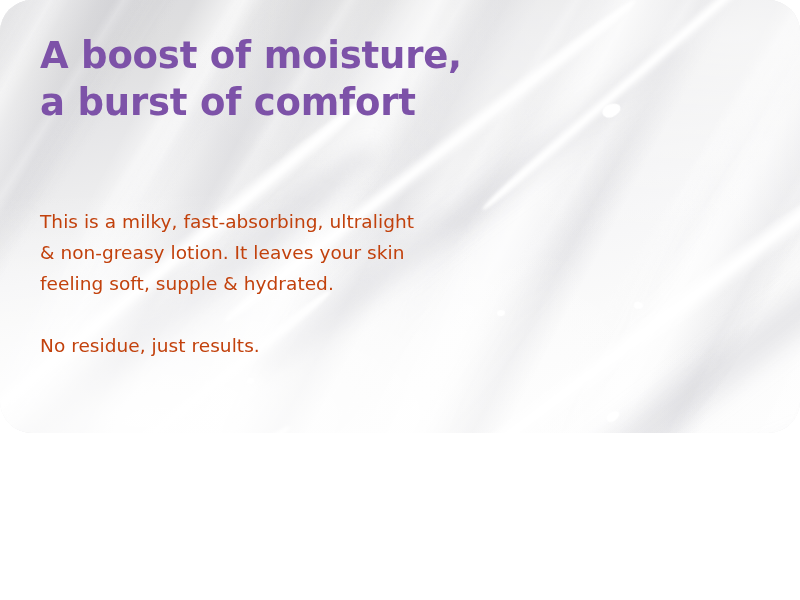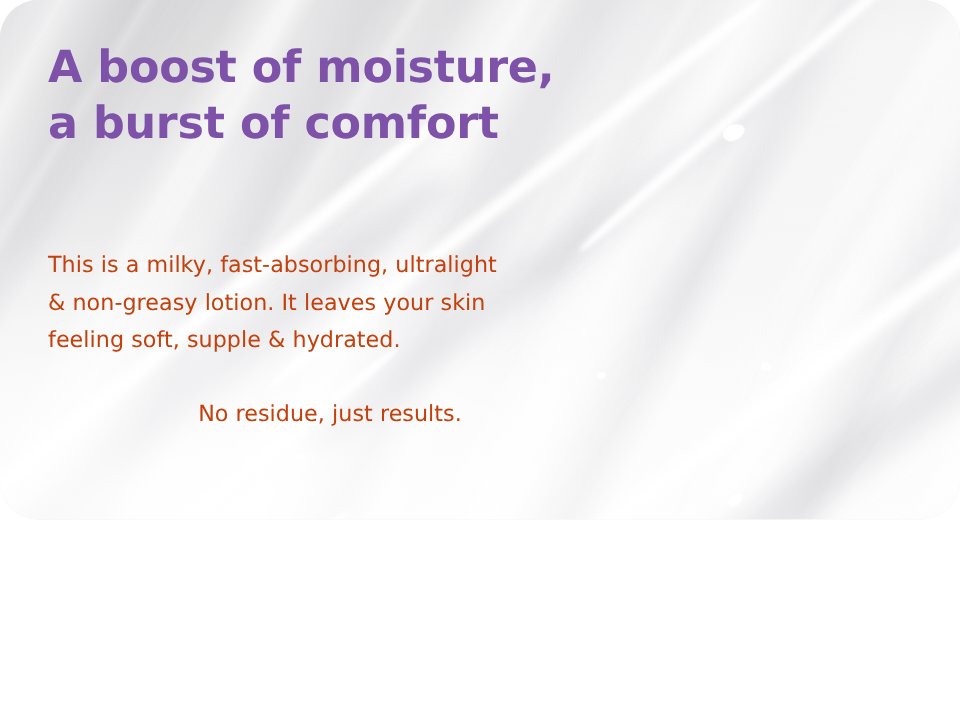--- a/index.html
+++ b/index.html
@@ -200,18 +200,18 @@
 
   <div class="content">
 
     <h1 class="headline">A boost of moisture,
 a burst of comfort</h1>
 
     <div class="body-block">
       <p class="body-para" style="margin:0;">This is a milky, fast-absorbing, ultralight
 &amp; non-greasy lotion. It leaves your skin
 feeling soft, supple &amp; hydrated.</p>
-      <p class="body-para" style="margin:0;text-align:center;">No residue, just results.</p>
+      <p class="body-para" style="margin:0;">No residue, just results.</p>
     </div>
 
   </div>
 
 </div>
 
 </body></html>

